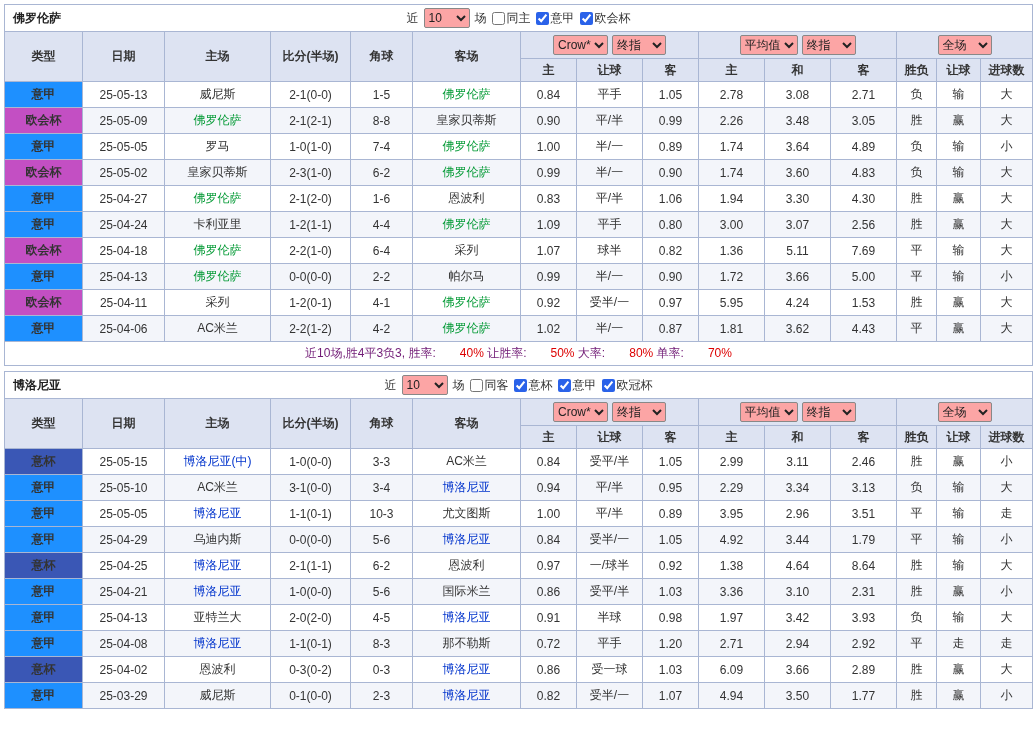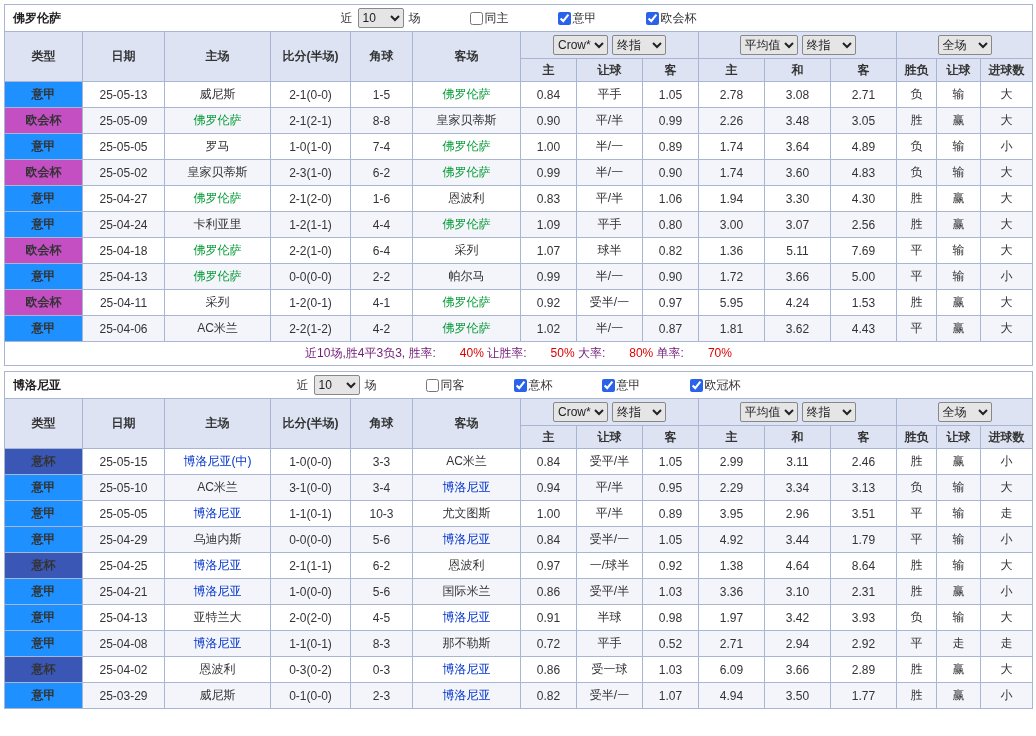--- a/index.html
+++ b/index.html
@@ -18,23 +18,23 @@
 
   table.grid{width:1028px;border-collapse:collapse;table-layout:fixed;margin-bottom:5px;border:1px solid #8fa0c0;}
   .grid td{
     border:1px solid #a9b6d3;text-align:center;vertical-align:middle;
     font-size:12px;padding:0 1px;white-space:nowrap;overflow:hidden;color:#333;
   }
   .team-row td{height:26px;background:#ffffff;padding:0 4px;}
   .team-line{display:flex;align-items:center;position:relative;min-height:24px;}
   .team-name{position:absolute;left:4px;font-weight:bold;color:#222;}
   .filters{margin:0 auto;display:flex;align-items:center;gap:5px;}
-  .filters .chk{display:inline-flex;align-items:center;gap:2px;cursor:pointer;margin-left:44px;}
+  .filters .chk{display:inline-flex;align-items:center;gap:2px;cursor:pointer;}
   .filters input{width:13px;height:13px;margin:0;accent-color:#2a62e9;}
-  select{font-size:12px;height:20px;font-family:inherit;background:#e5e5e5;border:1px solid #888;border-radius:2px;color:#222;}
+  select{font-size:12px;height:20px;font-family:inherit;background:#fca5a5;border:1px solid #888;border-radius:2px;color:#222;}
   .sel-sm{width:46px;}
 
   .hdr td{background:#dde3f2;}
   .hcell{font-weight:bold;color:#333;height:22px;}
   .hsel{height:26px;}
   .hsel select{margin:0 2px;min-width:54px;}
 
   .drow td{height:25px;}
   .drow.alt td{background:#f3f5fa;}
   .type-cell{color:#ffffff;font-weight:bold;}
@@ -483,21 +483,21 @@
           </tr>
           <tr class="drow alt">
             <td class="type-cell" style="background: rgb(30, 144, 255);">意甲</td>
             <td>25-04-08</td>
             <td style="color: rgb(0, 51, 204);">博洛尼亚</td>
             <td class="c-red">1-1(0-1)</td>
             <td>8-3</td>
             <td>那不勒斯</td>
             <td>0.72</td>
             <td>平手</td>
-            <td>0.52</td>
+            <td>1.20</td>
             <td>2.71</td>
             <td>2.94</td>
             <td>2.92</td>
             <td class="c-purple">平</td>
             <td class="c-green">走</td>
             <td class="c-green">走</td>
           </tr>
           <tr class="drow">
             <td class="type-cell" style="background: rgb(58, 87, 181);">意杯</td>
             <td>25-04-02</td>

